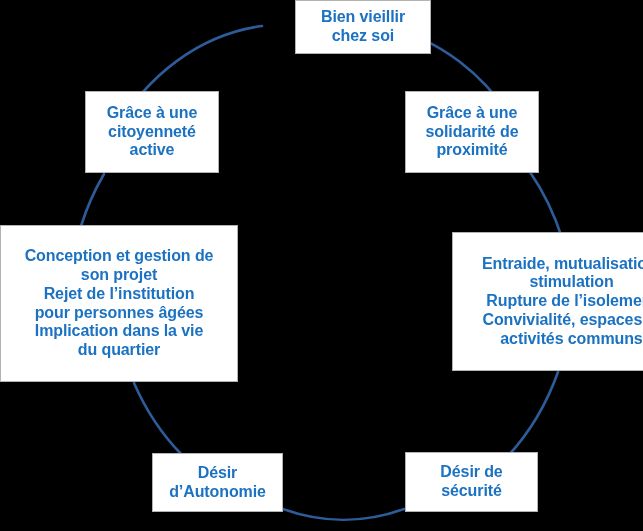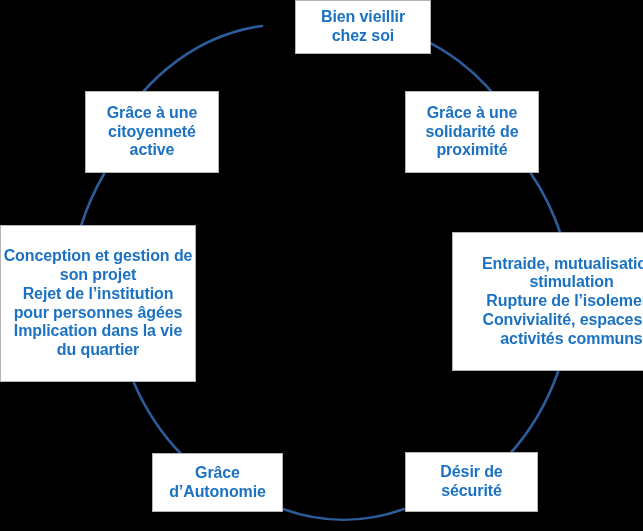--- a/index.html
+++ b/index.html
@@ -54,21 +54,21 @@
   }
   
   #node-upper-left {
     left: 85px;   top: 91px;
     width: 134px; height: 82px;
     font-size: 16px;
   }
   
   #node-mid-left {
     left: 0px;    top: 225px;
-    width: 196px; height: 157px;
+    width: 238px; height: 157px;
     font-size: 16px;
   }
   
   #node-mid-right {
     left: 404px;  top: 232px;
     width: 239px; height: 139px;
     font-size: 16px;
   }
   
   #node-bottom-left {
@@ -114,21 +114,21 @@
 
   <div class="node-box" id="node-mid-right" style="background: #ffffff; border-color: rgb(179, 179, 179); color: rgb(27, 114, 194); margin-left: 48px;">Entraide, mutualisation,
 stimulation
 Rupture de l’isolement
 Convivialité, espaces et
 activités communs</div>
 
   <div class="node-box" id="node-bottom-right" style="background: rgb(255, 255, 255); border-color: rgb(179, 179, 179); color: rgb(27, 114, 194);">Désir de
 sécurité</div>
 
-  <div class="node-box" id="node-bottom-left" style="background: rgb(255, 255, 255); border-color: rgb(179, 179, 179); color: rgb(27, 114, 194);">Grâce
+  <div class="node-box" id="node-bottom-left" style="background: rgb(255, 255, 255); border-color: rgb(179, 179, 179); color: rgb(27, 114, 194);">Désir
 d’Autonomie</div>
 
   <div class="node-box" id="node-mid-left" style="background: rgb(255, 255, 255); border-color: rgb(179, 179, 179); color: rgb(27, 114, 194);">Conception et gestion de
 son projet
 Rejet de l’institution
 pour personnes âgées
 Implication dans la vie
 du quartier</div>
 
   <div class="node-box" id="node-upper-left" style="background: rgb(255, 255, 255); border-color: rgb(179, 179, 179); color: rgb(27, 114, 194);">Grâce à une

